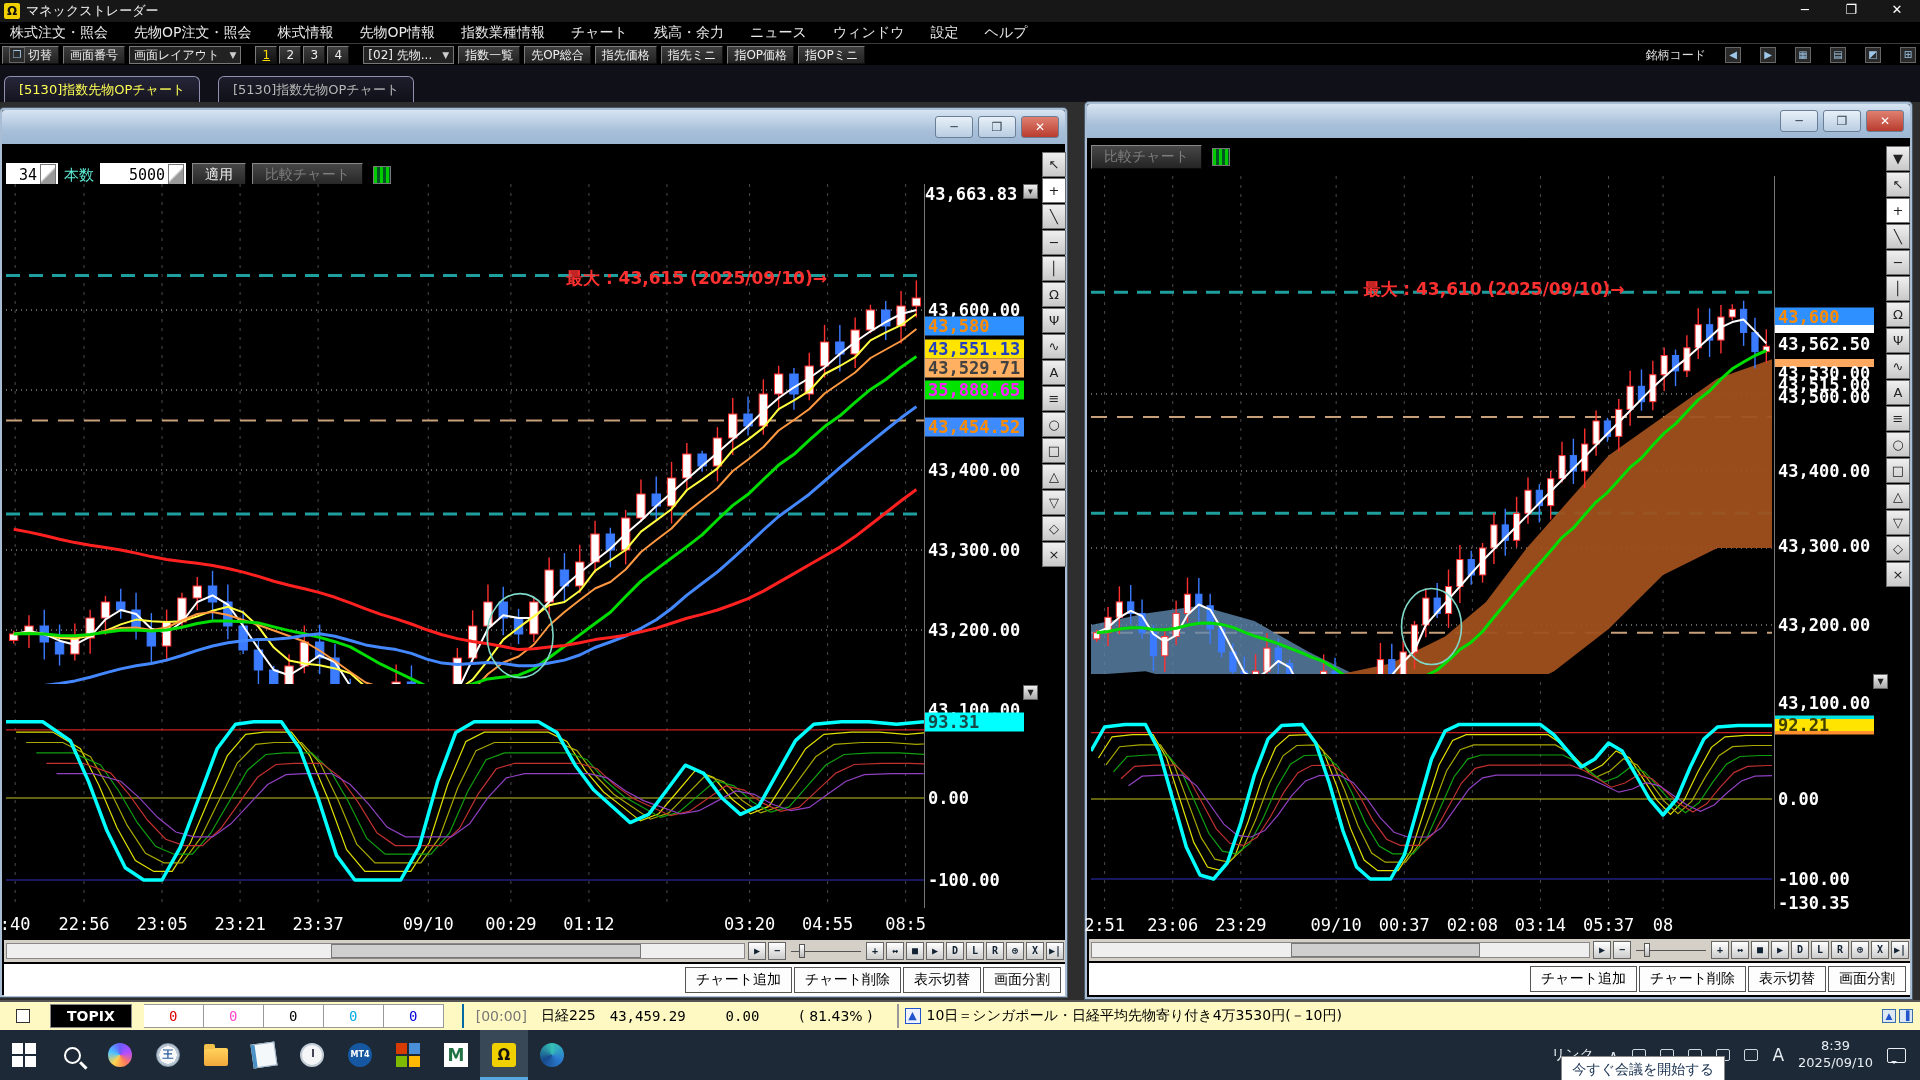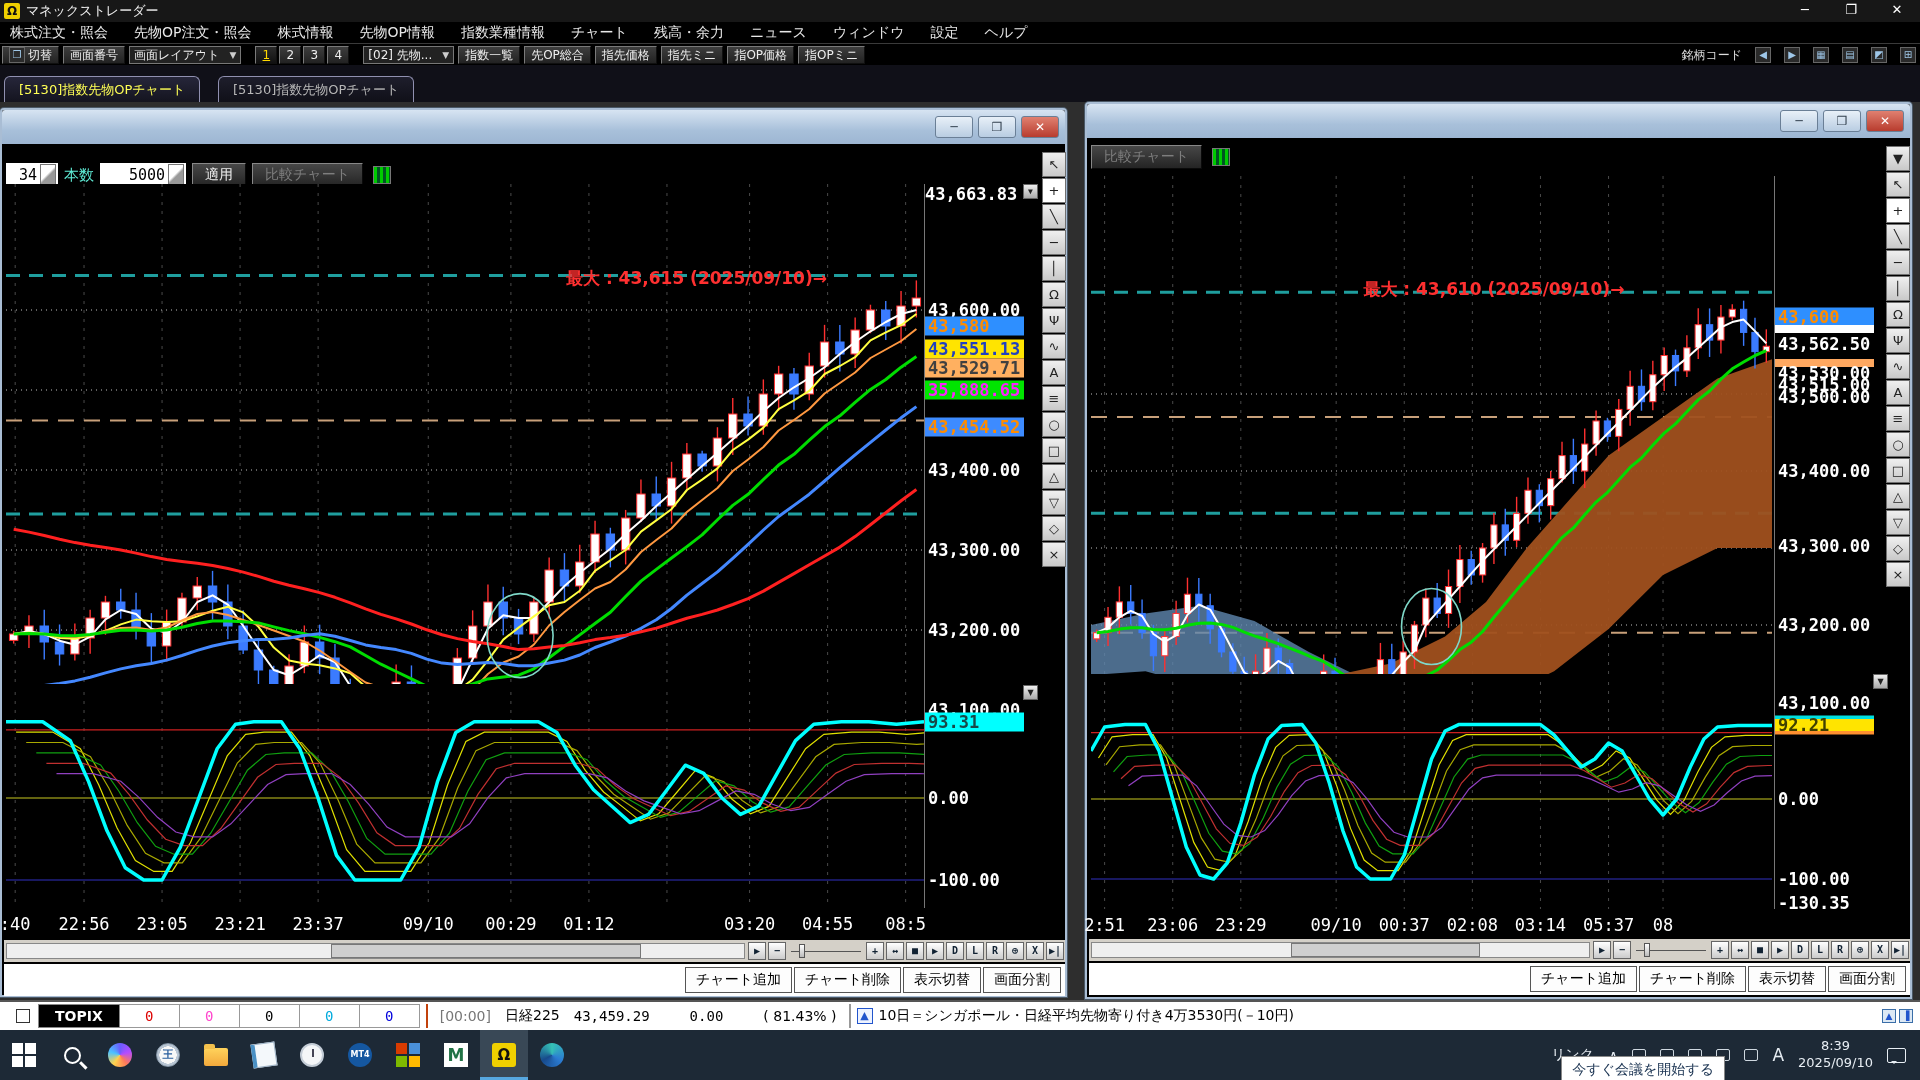--- a/index.html
+++ b/index.html
@@ -22,21 +22,21 @@
     display:flex; align-items:center; gap:4px; padding-left:2px; }
   .tbtn { height:18px; background:linear-gradient(#3d3d3d,#222); border:1px solid;
     border-color:#7a7a7a #101010 #101010 #7a7a7a; color:#eee; font-size:12px;
     display:flex; align-items:center; padding:0 6px; white-space:nowrap; }
   .tbtn.num { width:22px; justify-content:center; }
   .tbtn.num.active { color:#ffd800; text-decoration:underline; background:linear-gradient(#2a2a2a,#111); }
   .tsep { width:6px; }
   .combo { height:18px; background:#222; border:1px solid #777; color:#eee; font-size:12px;
     display:flex; align-items:center; padding:0 4px; gap:10px; }
   .combo .arr { color:#ccc; font-size:9px; }
-  #toolbar .right-group { margin-left:auto; display:flex; gap:13px; align-items:center; padding-right:4px; }
+  #toolbar .right-group { margin-left:auto; display:flex; gap:19px; align-items:center; padding-right:4px; }
   .mini-ic { width:16px; height:16px; background:#2a2a2a; border:1px solid #666; color:#9fc7e8;
     font-size:10px; text-align:center; line-height:14px; }
 
   #tabbar { position:absolute; top:65px; left:0; width:1920px; height:37px; background:#101018; }
   .tab { position:absolute; bottom:0; height:26px; border:1px solid #9090b0; border-bottom:none;
     border-radius:6px 6px 0 0; background:linear-gradient(#26263a,#14141f); font-size:13px;
     display:flex; align-items:center; padding:0 14px; }
   .tab.active { color:#ffff55; }
   .tab.inactive { color:#b8b8b8; background:linear-gradient(#1e1e2c,#101018); }
 
@@ -94,30 +94,30 @@
   .sc-slider { width:70px; height:18px; position:relative; margin:0 4px; }
   .sc-slider .line { position:absolute; top:9px; left:0; right:0; border-top:1px solid #555; }
   .sc-slider .knob { position:absolute; top:2px; left:8px; width:6px; height:14px;
     background:linear-gradient(#fff,#bbb); border:1px solid #555; }
   .btnrow { position:absolute; height:32px; background:#fff; display:flex; justify-content:flex-end;
     align-items:center; gap:2px; padding-right:4px; }
   .wbtn { height:26px; background:#fdfdfd; border:1px solid #555; color:#000; font-size:14px;
     padding:0 10px; display:flex; align-items:center; }
 
   
-  #statusbar { position:absolute; top:1000px; left:0; width:1920px; height:30px; background:#ffffff;
-    border-top:2px solid #555; display:flex; align-items:center; gap:0; color:#000; }
+  #statusbar { position:absolute; top:1000px; left:0; width:1920px; height:30px; background:#fef9c3;
+    border-top:2px solid #555; display:flex; align-items:center; gap:12px; color:#000; }
   .sb-check { width:14px; height:14px; background:#fff; border:1px solid #333; margin:0 8px 0 16px; }
   .sb-topix { background:#000; color:#fff; font-size:14px; font-weight:bold; padding:3px 16px;
     border:1px solid #888; }
   .sb-cell { width:60px; height:24px; background:#fff; border:1px solid #999; border-left:none;
     font-size:14px; display:flex; align-items:center; justify-content:center;
     font-family:"DejaVu Sans Mono",monospace; }
   .sb-mkt { display:flex; align-items:center; gap:14px; padding:0 12px; font-size:14px;
-    border-left:2px solid #c2410c; margin-left:6px; height:24px; white-space:nowrap; }
+    border-left:2px solid #0369a1; margin-left:6px; height:24px; white-space:nowrap; }
   .sb-news { display:flex; align-items:center; gap:6px; font-size:14px; border-left:2px solid #999;
     padding-left:6px; height:24px; flex:1; white-space:nowrap; overflow:hidden; }
   .up-ic { width:16px; height:16px; border:1px solid #2255cc; color:#2255cc; font-size:11px;
     text-align:center; line-height:14px; background:#eef3ff; }
   .sb-right-ic { width:14px; height:14px; background:#dce8f4; border:1px solid #3a6ea8; color:#2255cc;
     font-size:9px; text-align:center; line-height:12px; margin-right:3px; }
 
   
   #taskbar { position:absolute; top:1030px; left:0; width:1920px; height:50px; background:#1d2936;
     display:flex; align-items:center; }

